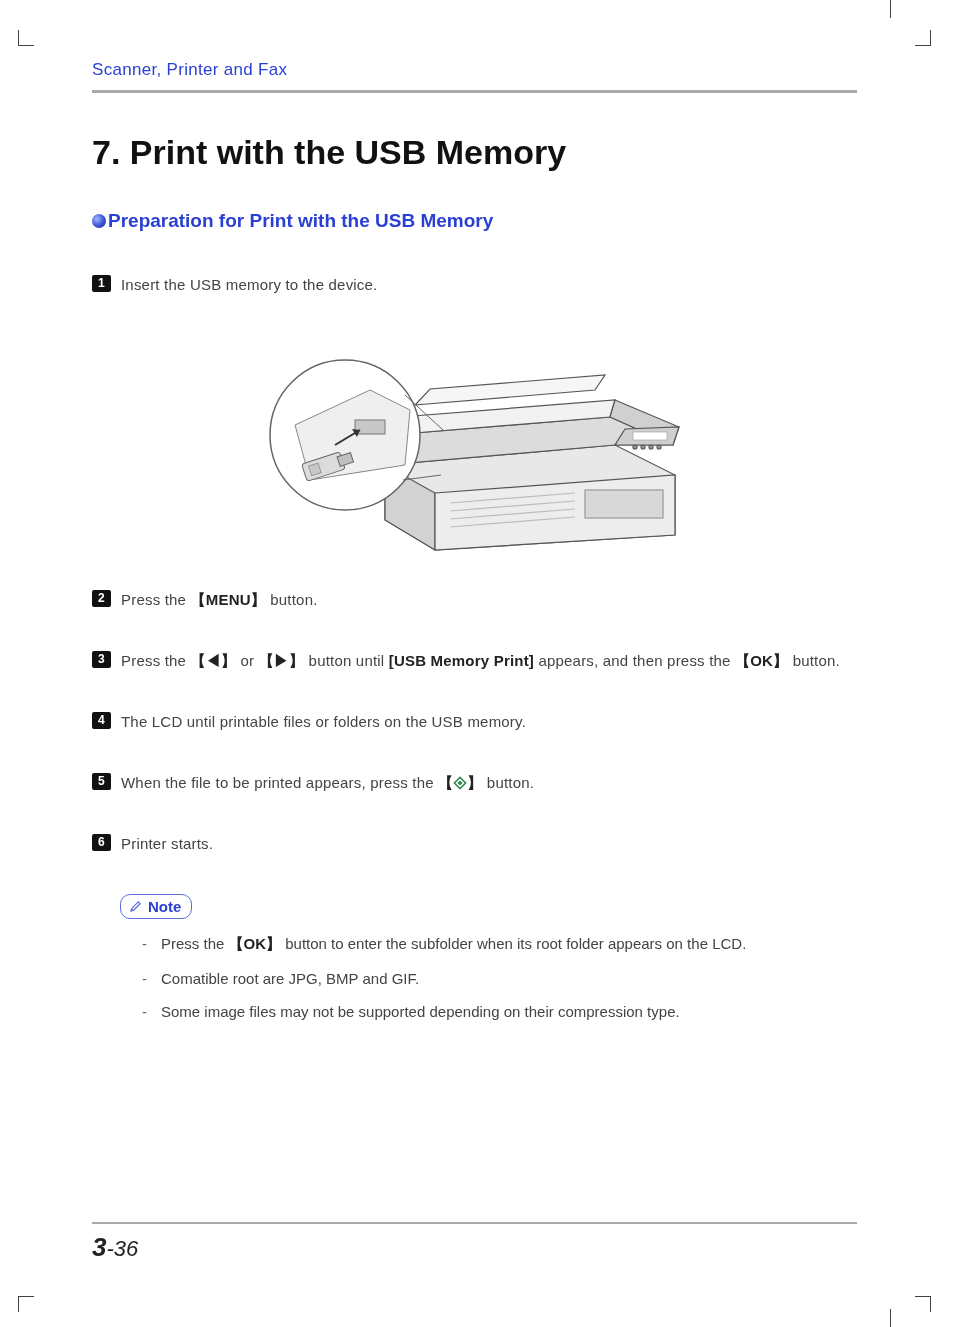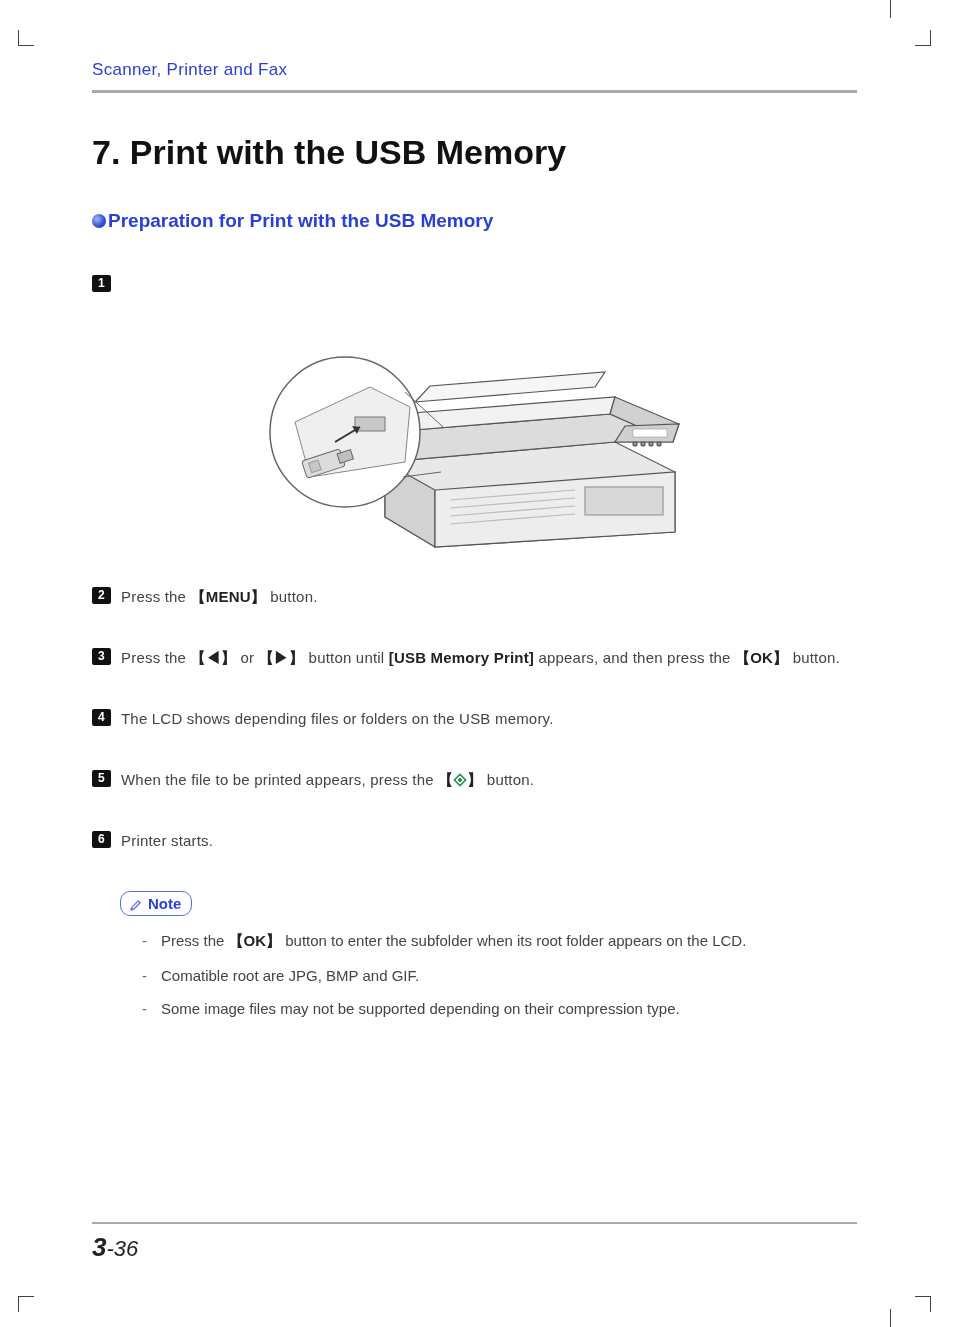--- a/index.html
+++ b/index.html
@@ -15,21 +15,21 @@
   .hr-top{border:none;border-top:3px solid #aaa;margin:10px 0 40px 0;}
   .title{font-size:34px;color:#111;font-weight:bold;margin:0 0 38px 0;font-stretch:condensed;font-family:Arial,Helvetica,sans-serif;}
   .subsection{display:flex;align-items:center;gap:2px;margin-bottom:42px;}
   .bullet-3d{width:14px;height:14px;border-radius:50%;background:radial-gradient(circle at 35% 35%,#9fb8ff 0%,#3a52d6 55%,#1a2a8a 100%);flex-shrink:0;}
   .subsection-title{color:#2a3fd4;font-size:19px;font-weight:bold;}
   .step{display:flex;align-items:flex-start;gap:10px;margin-bottom:40px;font-size:15px;color:#444;letter-spacing:0.2px;line-height:1.4;}
   .step-num{width:19px;height:17px;background:#111;color:#fff;font-size:12px;font-weight:bold;border-radius:2px;display:flex;align-items:center;justify-content:center;flex-shrink:0;margin-top:1px;}
   .bold{font-weight:bold;color:#222;}
   .figure{display:flex;justify-content:center;margin:-10px 0 34px 0;}
   .note-block{margin-left:28px;}
-  .note-badge{display:inline-flex;align-items:flex-end;gap:6px;border:1.5px solid #5a70d8;border-radius:10px;padding:3px 10px 3px 8px;margin-bottom:16px;}
+  .note-badge{display:inline-flex;align-items:center;gap:6px;border:1.5px solid #5a70d8;border-radius:10px;padding:3px 10px 3px 8px;margin-bottom:16px;}
   .pencil{width:13px;height:13px;display:inline-block;}
   .note-label{color:#2a3fd4;font-weight:bold;font-size:15px;}
   .note-item{display:flex;gap:14px;font-size:15px;color:#444;margin-bottom:16px;padding-left:22px;}
   .note-dash{color:#666;}
   .footer{position:absolute;left:92px;right:92px;bottom:64px;}
   .hr-bot{border:none;border-top:2px solid #aaa;margin:0 0 8px 0;}
   .pagenum{font-style:italic;font-size:22px;color:#222;}
   .pagenum .big{font-size:26px;font-weight:bold;font-style:italic;}
 </style>
 </head>
@@ -48,20 +48,21 @@
 
 <h1 class="title">7. Print with the USB Memory</h1>
 
 <div class="subsection">
   <span class="bullet-3d"></span>
   <span class="subsection-title">Preparation for Print with the USB Memory</span>
 </div>
 
 <div class="step">
   <span class="step-num">1</span>
+  <span class="step-text">Insert the USB memory to the device.</span>
 </div>
 
 <div class="figure">
   <svg width="440" height="230" viewBox="0 0 440 230">
 
     <g stroke="#555" stroke-width="1.2" fill="#e8e8e8">
       <path d="M130 140 L360 120 L420 150 L420 210 L180 225 L130 195 Z" fill="#e8e8e8"></path>
       <path d="M130 140 L130 195 L180 225 L180 168 Z" fill="#d2d2d2"></path>
       <path d="M180 168 L420 150 L420 210 L180 225 Z" fill="#ededed"></path>
 
@@ -116,21 +117,21 @@
 
 <div class="step">
   <span class="step-num">3</span>
   <span class="step-text">
     <span>Press the </span><span class="bold">【◀】</span><span> or </span><span class="bold">【▶】</span><span> button until </span><span class="bold">[USB Memory Print]</span><span> appears, and then press the </span><span class="bold">【OK】</span><span> button.</span>
   </span>
 </div>
 
 <div class="step">
   <span class="step-num">4</span>
-  <span class="step-text">The LCD shows depending files or folders on the USB memory.</span>
+  <span class="step-text">The LCD until printable files or folders on the USB memory.</span>
 </div>
 
 <div class="step">
   <span class="step-num">5</span>
   <span class="step-text">
     <span>When the file to be printed appears, press the </span><span class="bold">【</span><svg width="14" height="14" viewBox="0 0 14 14" style="vertical-align:-2px">
           <rect x="3" y="3" width="8" height="8" fill="none" stroke="#2a8a4a" stroke-width="1.5" transform="rotate(45 7 7)"></rect>
           <rect x="5.2" y="5.2" width="3.6" height="3.6" fill="#2a8a4a" transform="rotate(45 7 7)"></rect>
         </svg><span class="bold">】</span><span> button.</span>
   </span>

